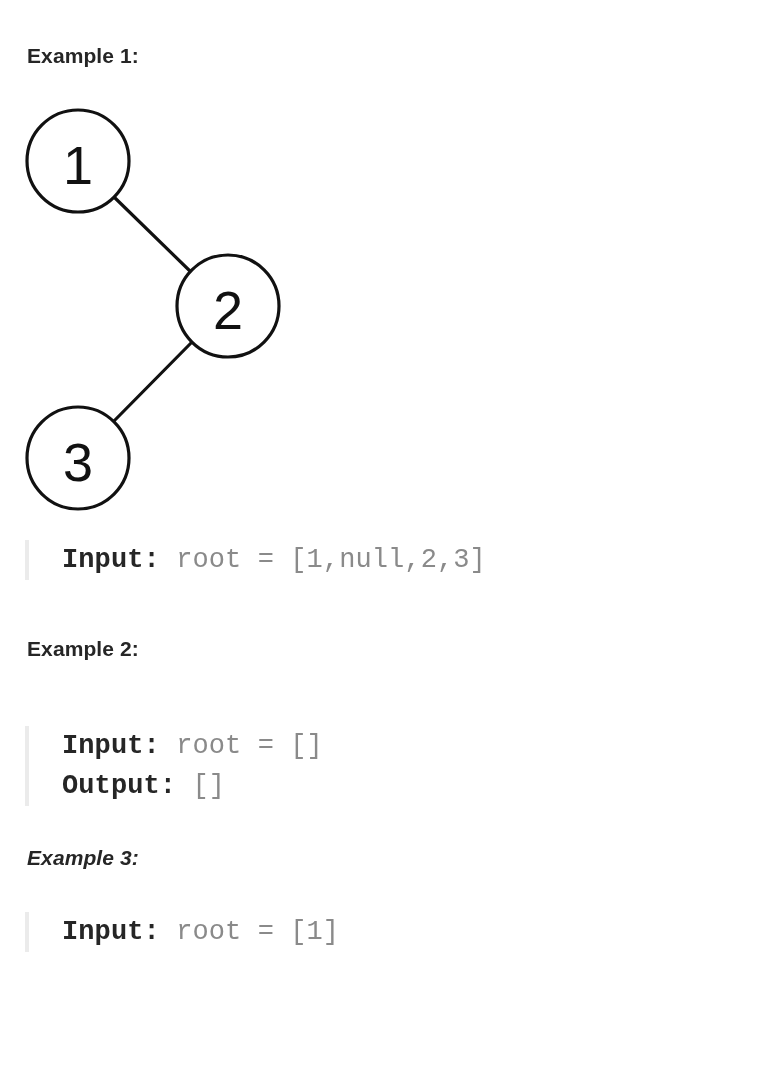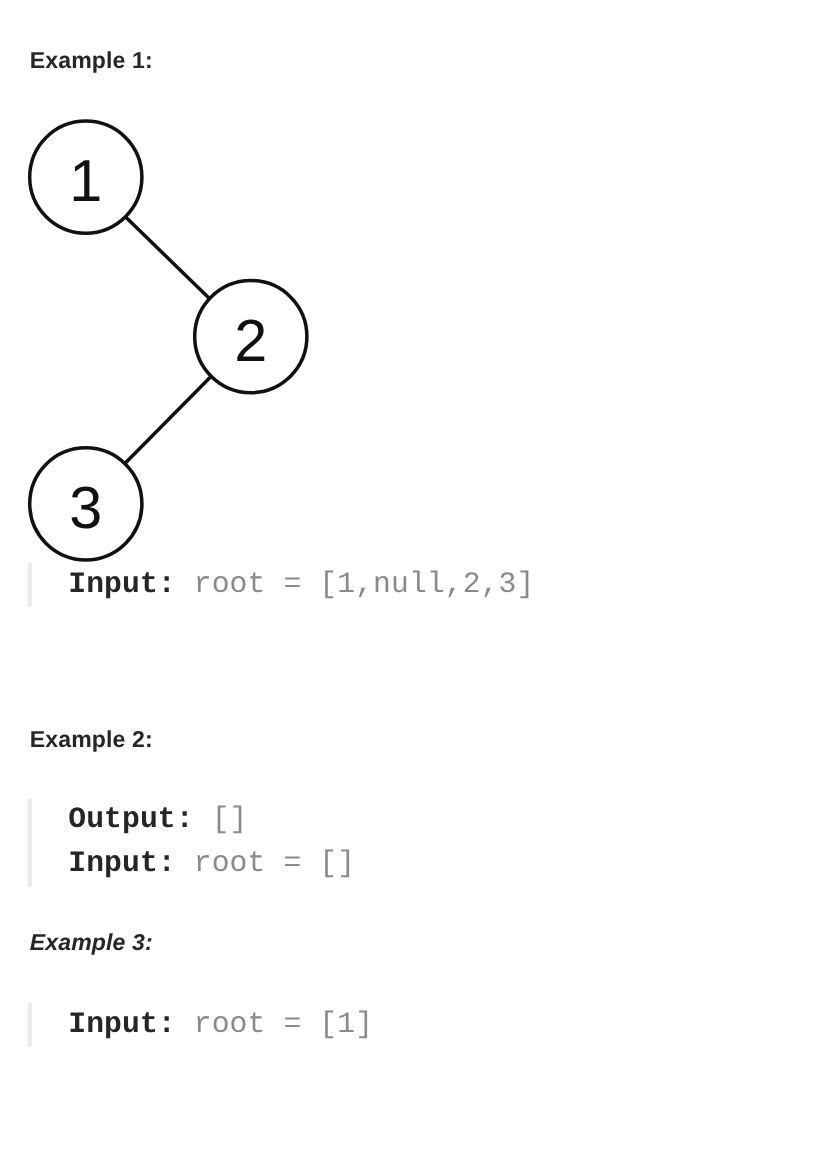--- a/index.html
+++ b/index.html
@@ -31,21 +31,21 @@
     left: 27px;
     font-family: "Liberation Sans", sans-serif;
     font-size: 21px;
     font-weight: bold;
     color: #262626;
     letter-spacing: 0.1px;
     white-space: nowrap;
     line-height: 26px;
   }
   #heading-1 { top: 43px; }
-  #heading-2 { top: 660px; }
+  #heading-2 { top: 636px; }
   #heading-3 { top: 845px; font-style: italic; }
 
   
   .tree-figure {
     position: absolute;
     left: 0px;
     top: 95px;
     width: 320px;
     height: 430px;
   }
@@ -72,21 +72,21 @@
   }
 
   
   .code-block {
     position: absolute;
     left: 25px;
     border-left: 4px solid #ebebeb;
     padding-left: 33px;
     box-sizing: border-box;
   }
-  #code-1 { top: 512px; }
+  #code-1 { top: 540px; }
   #code-2 { top: 726px; }
   #code-3 { top: 912px; }
 
   .code-line {
     font-family: "Liberation Mono", "DejaVu Sans Mono", monospace;
     font-size: 27px;
     line-height: 40px;
     white-space: pre;
     color: #8a8a8a;
     letter-spacing: 0.1px;
@@ -123,22 +123,22 @@
     </svg>
   </div>
 
   <div class="code-block" id="code-1">
     <div class="code-line"><span class="code-label">Input:</span><span class="code-value"> root = [1,null,2,3]</span></div>
   </div>
 
   <div class="example-heading" id="heading-2">Example 2:</div>
 
   <div class="code-block" id="code-2">
+    <div class="code-line"><span class="code-label">Input:</span><span class="code-value"> root = []</span></div>
     <div class="code-line"><span class="code-label">Output:</span><span class="code-value"> []</span></div>
-    <div class="code-line"><span class="code-label">Input:</span><span class="code-value"> root = []</span></div>
   </div>
 
   <div class="example-heading" id="heading-3">Example 3:</div>
 
   <div class="code-block" id="code-3">
     <div class="code-line"><span class="code-label">Input:</span><span class="code-value"> root = [1]</span></div>
   </div>
 
 </div>
 

